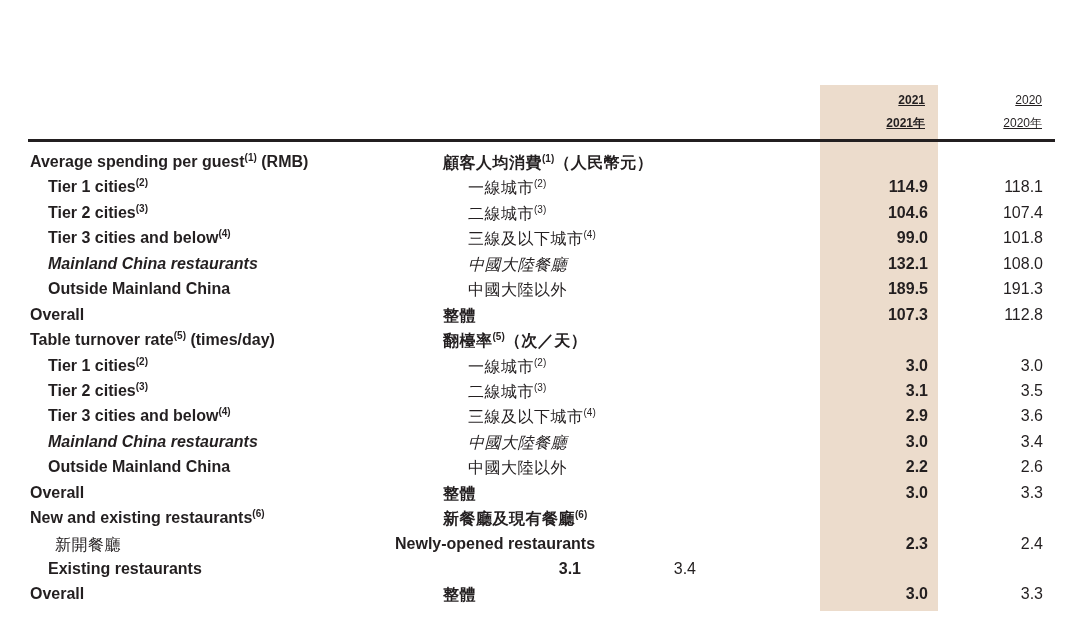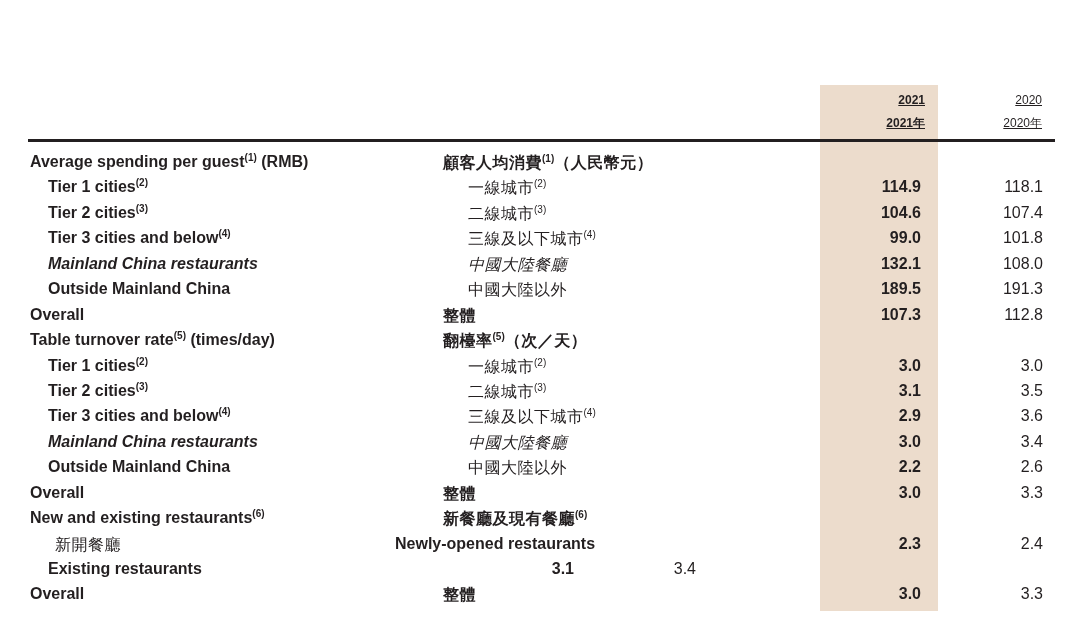--- a/index.html
+++ b/index.html
@@ -15,21 +15,21 @@
   .col-head { position:absolute; top:89px; text-align:right; font-size:12px; line-height:23px;text-decoration:underline; }
   .col-head.c2021 { right:150px; font-weight:700; }
   .col-head.c2020 { right:33px; font-weight:400; }
   .rule { position:absolute; left:28px; top:139px; width:1027px; height:3px; background:#231f20; }
   .rows { position:absolute; left:30px; top:153px; width:1013px; }
   .row { display:flex; align-items:flex-start; height:25.45px; font-size:16px; }
   .cell { white-space:nowrap; }
   .en { flex:0 0 413px; box-sizing:border-box;font-weight:bold; }
   .zh { flex:0 0 347px; box-sizing:border-box; letter-spacing:0.5px; }
   .val { text-align:right; box-sizing:border-box; }
-  .v21 { flex:0 0 148px; padding-right:17px; font-weight:700; }
+  .v21 { flex:0 0 148px; padding-right:10px; font-weight:700; }
   .v20 { flex:0 0 105px; }
   .sec .en, .sec .zh, .tot .en, .tot .zh { font-weight:700; }
   .ital .en, .ital .zh { font-style:italic; }
   .ind .en { padding-left:18px; }
   .ind .zh { padding-left:25px; }
   sup.fn { font-size:10px; line-height:0; vertical-align:super; letter-spacing:0; }
 </style>
 </head>
 <body>
 

